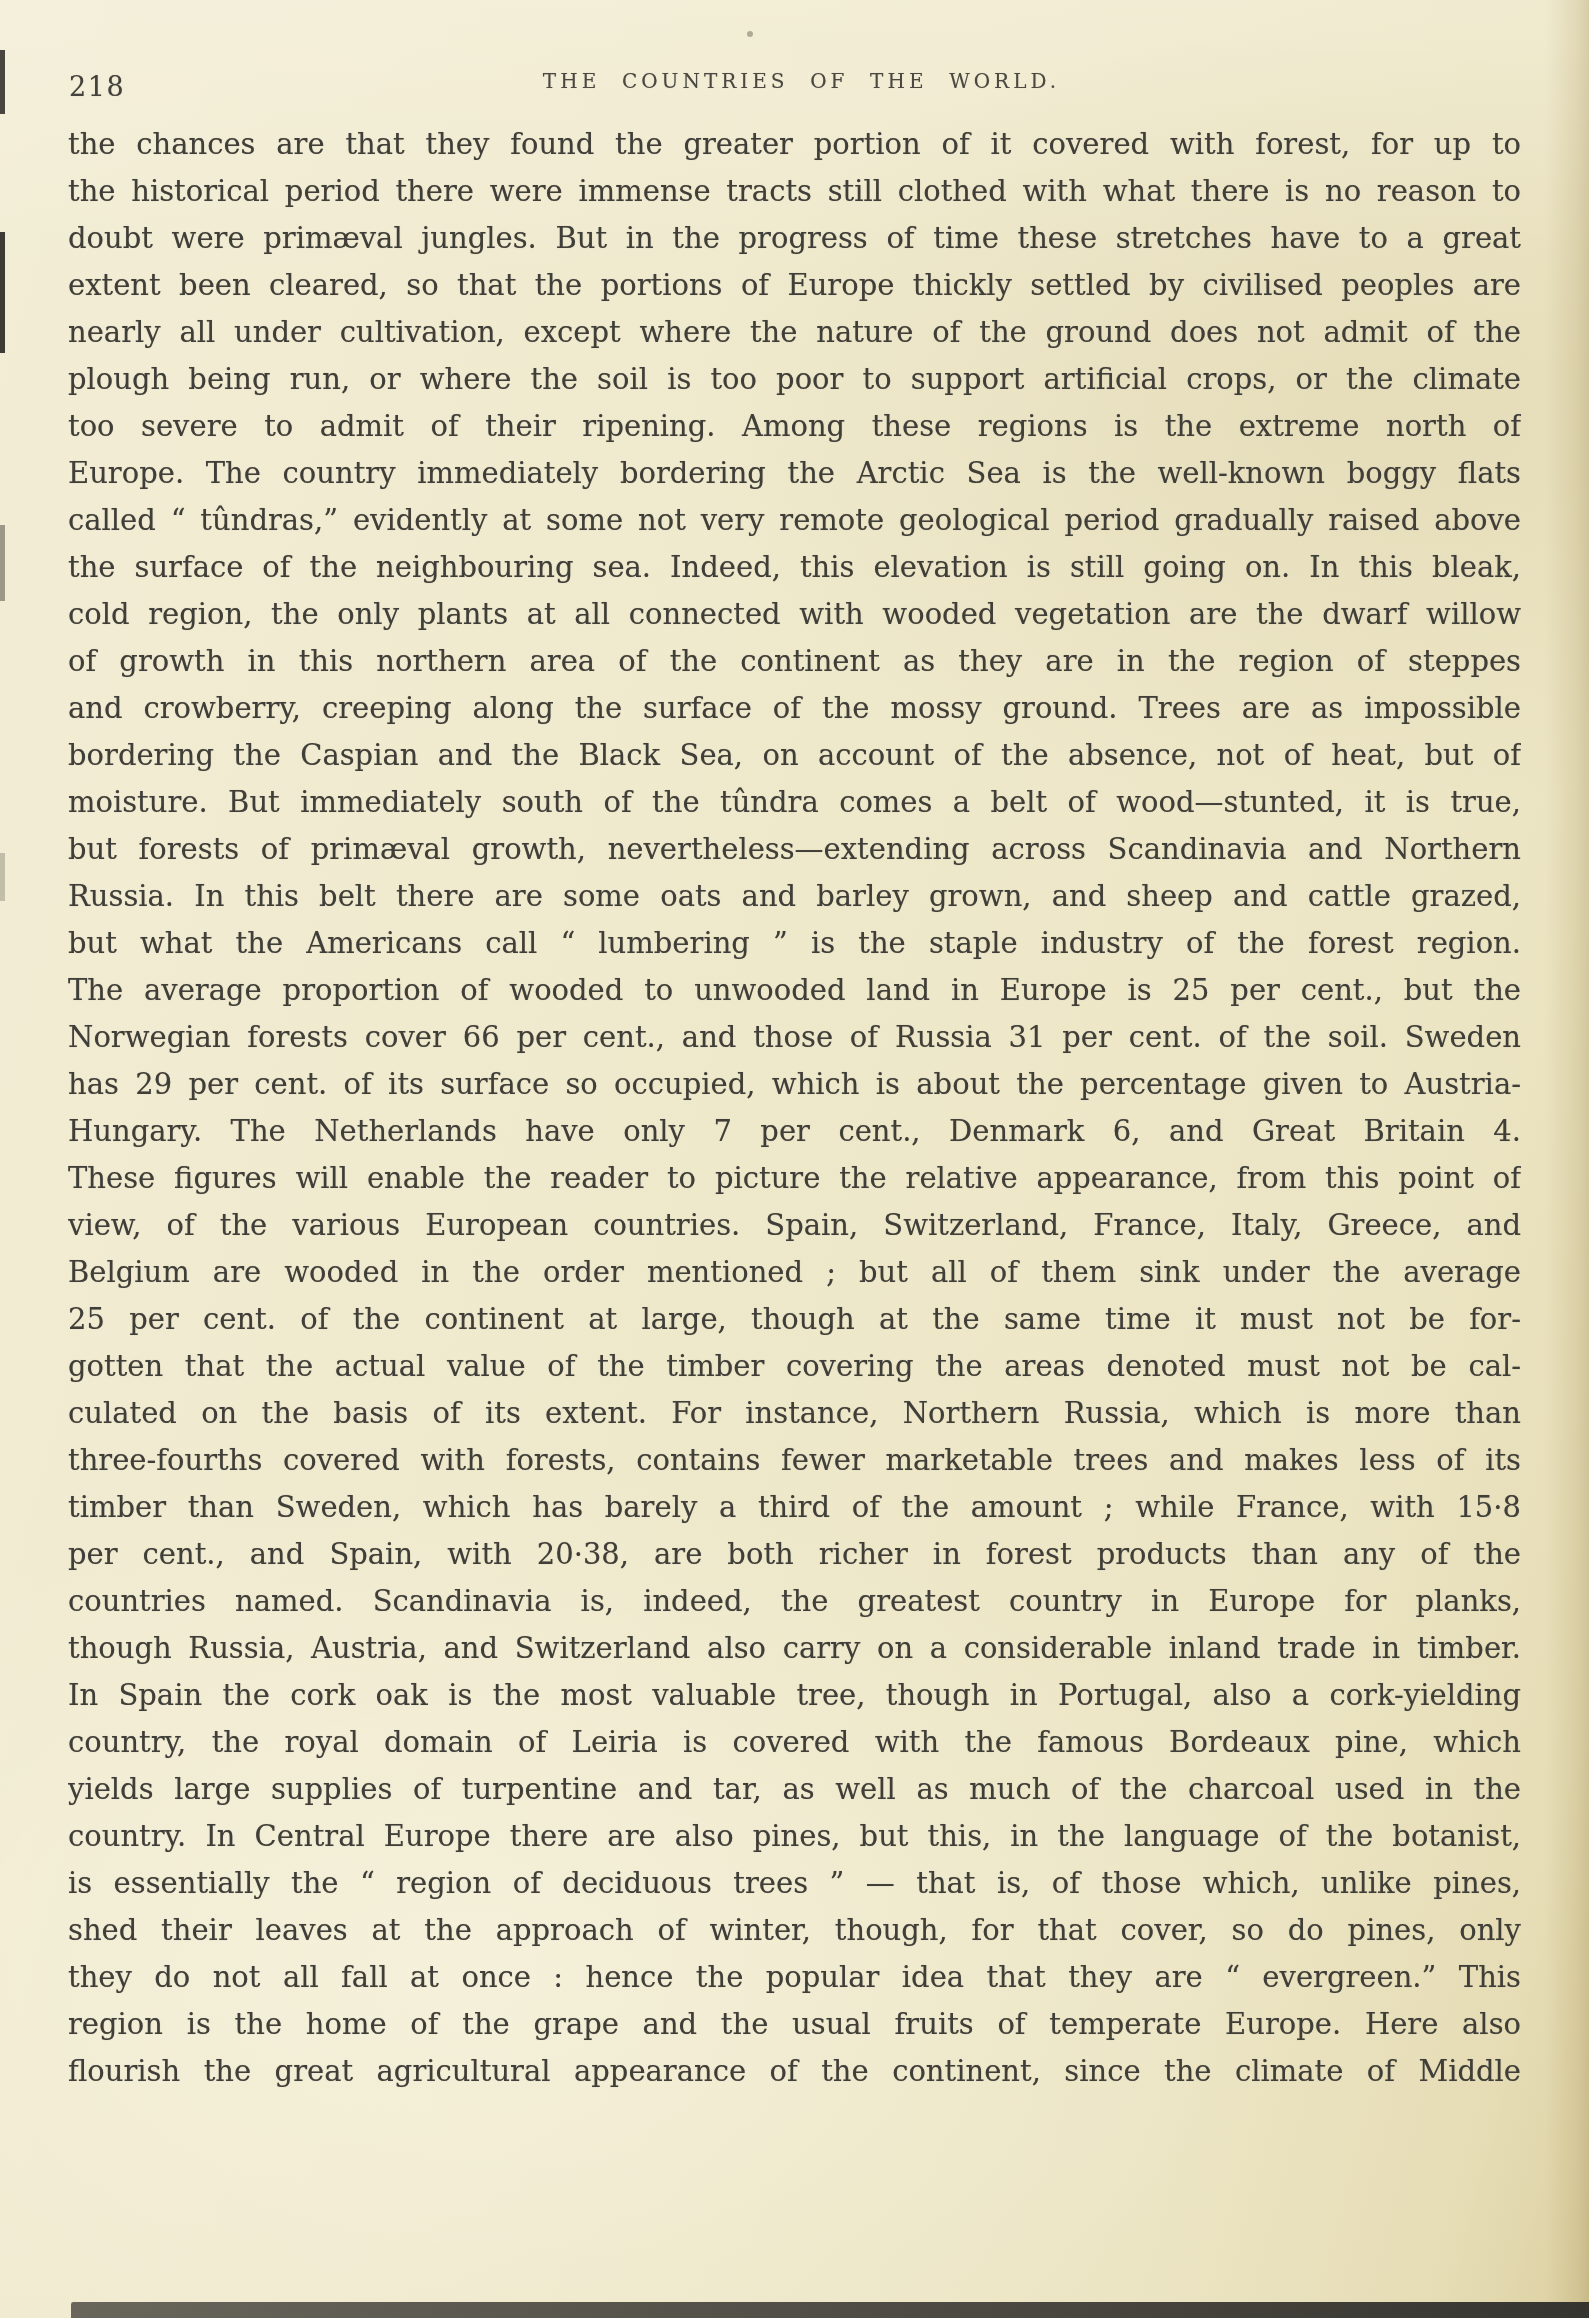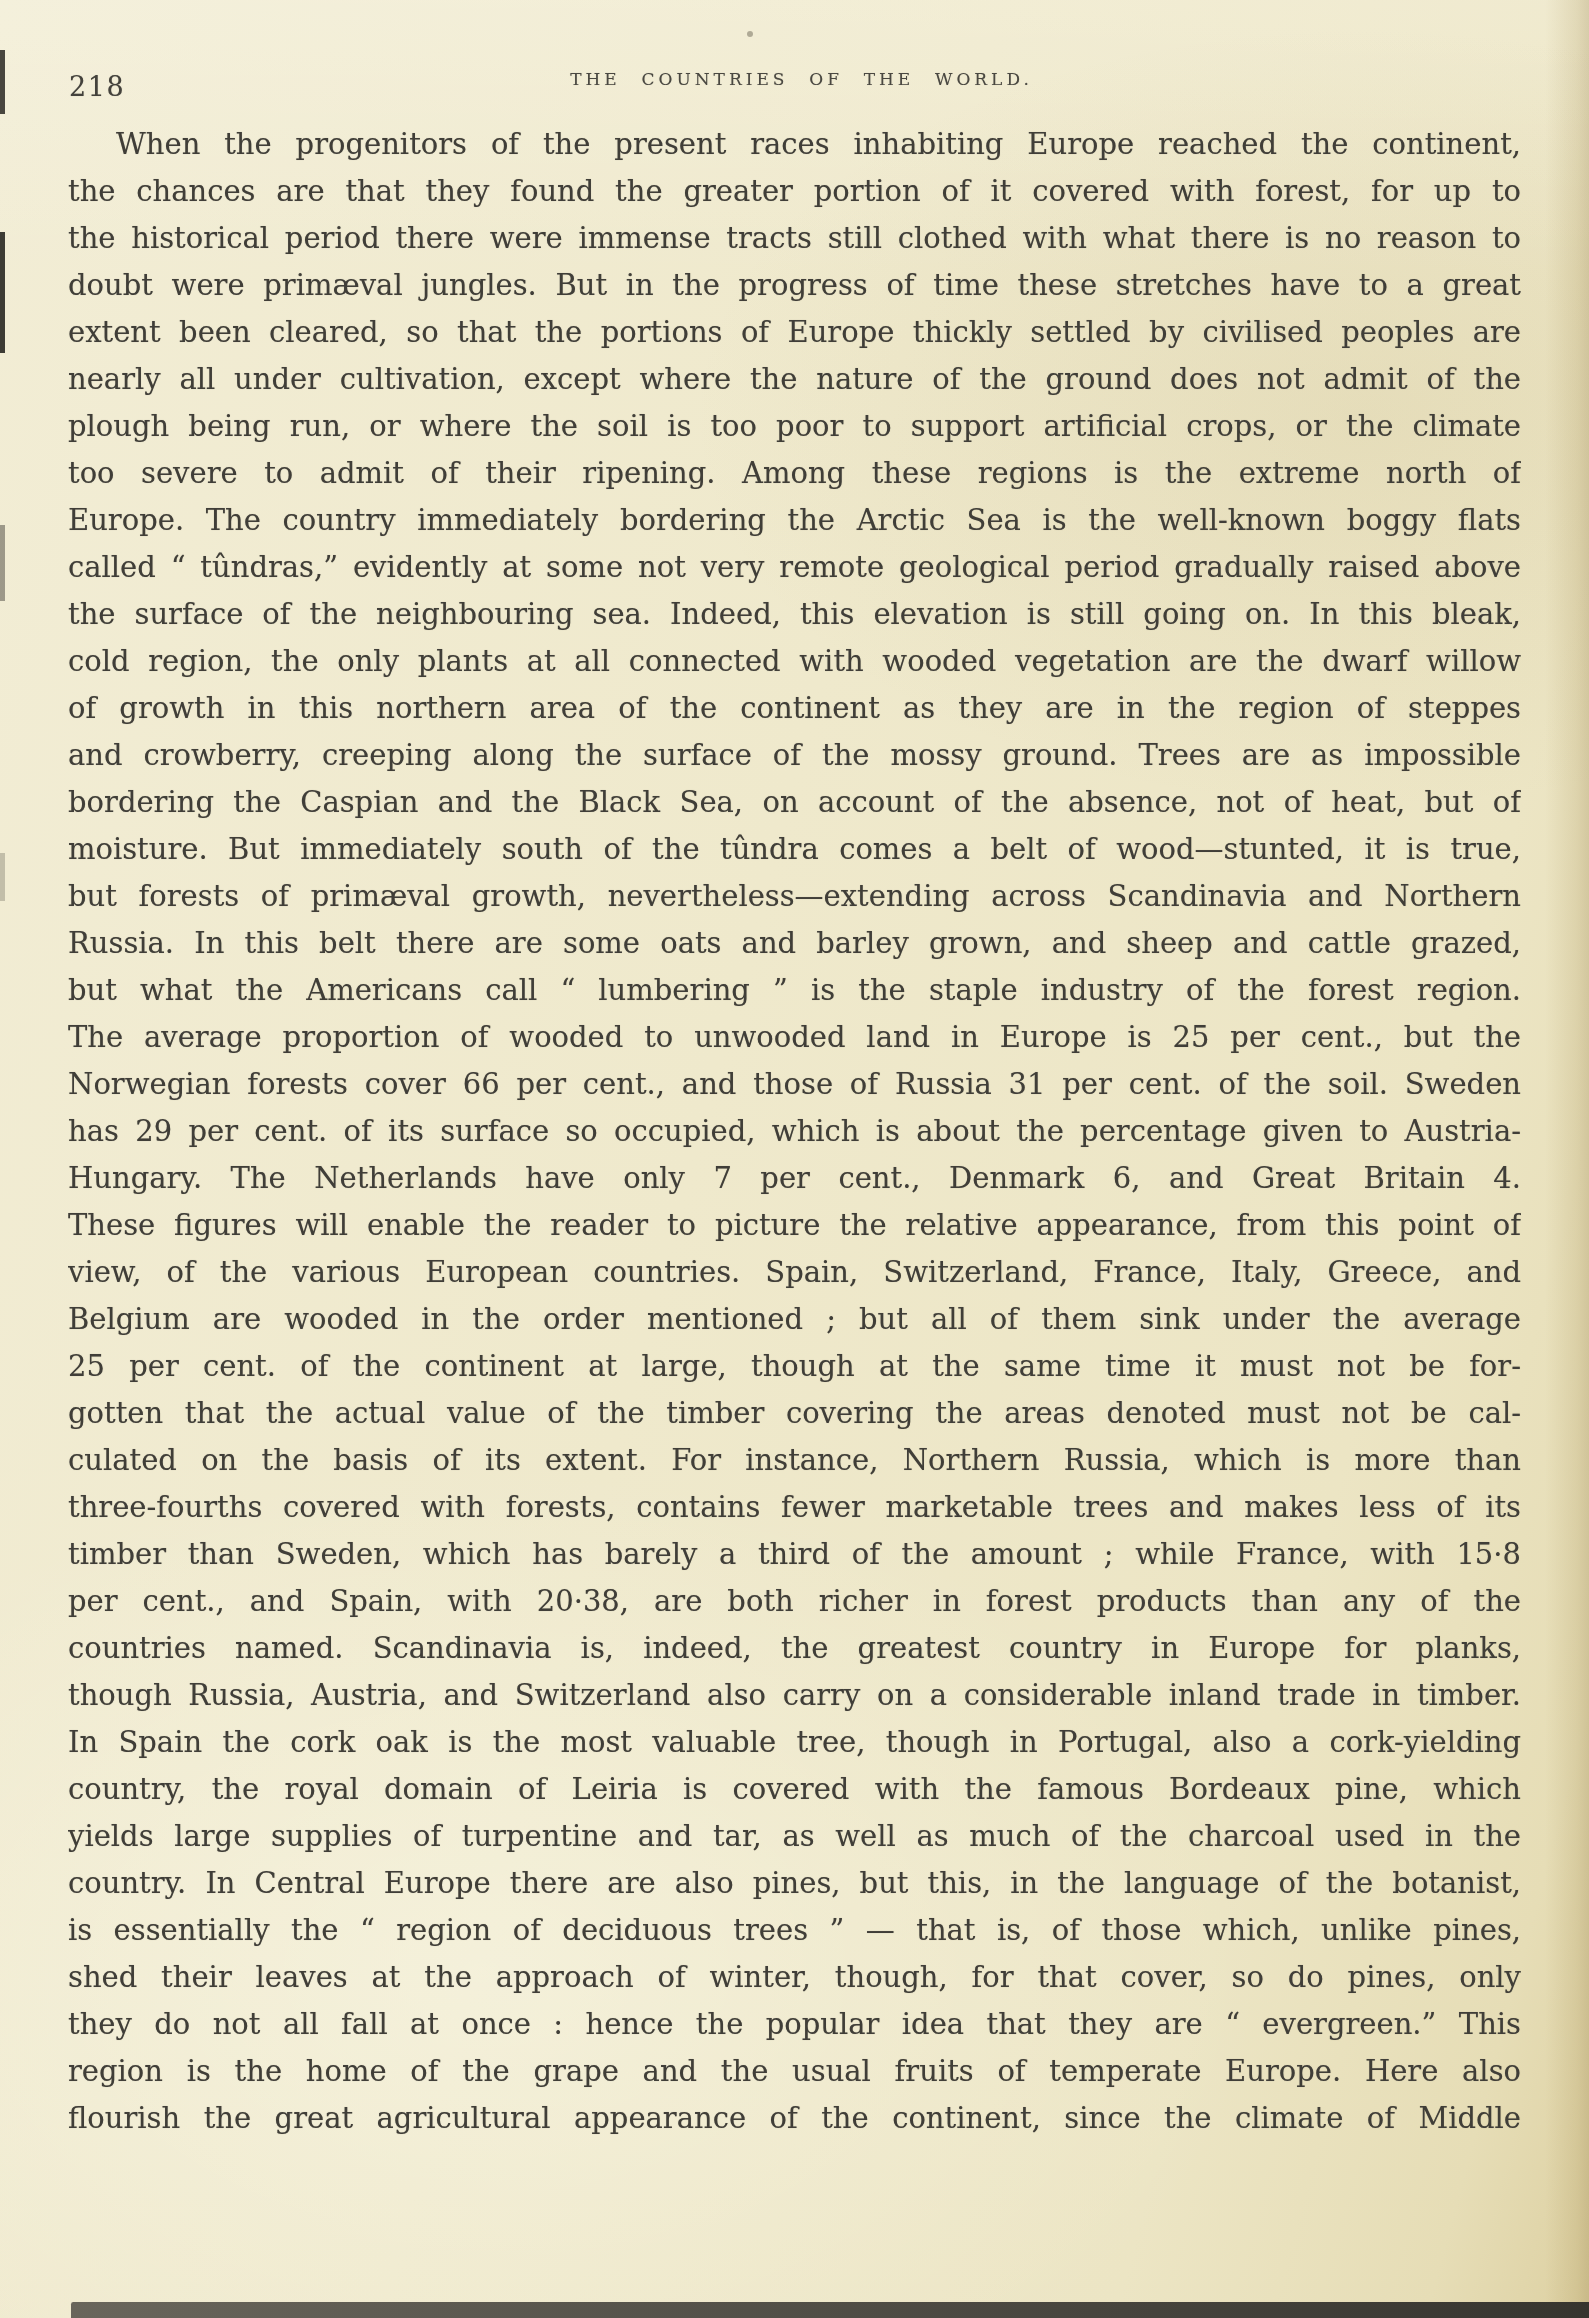--- a/index.html
+++ b/index.html
@@ -39,21 +39,21 @@
     background:rgba(120,115,98,0.55);}
 
   .running-head{position:absolute;top:69px;left:69px;right:69px;height:35px;}
   .page-number{
     position:absolute;left:0;top:1.6px;
     font-size:27px;letter-spacing:1.6px;color:#44423c;
     text-shadow:0 0 0.8px rgba(64,62,56,.35);
   }
   .running-title{
     position:absolute;left:0;right:0;top:0;text-align:center;
-    font-size:17px;letter-spacing:4px;word-spacing:11.3px;color:#4a4841;
+    font-size:20px;letter-spacing:4px;word-spacing:11.3px;color:#4a4841;
     text-shadow:0 0 0.8px rgba(64,62,56,.3);
   }
 
   .body-text{
     position:absolute;top:121px;left:68px;width:1453px;
   }
   .line{
     font-size:29px;
     height:47px;line-height:47px;
     text-align:justify;
@@ -75,21 +75,20 @@
   <span class="edge-mark m3"></span>
   <span class="edge-mark m4"></span>
   <span class="speck"></span>
 
   <div class="running-head">
     <span class="page-number">218</span>
     <span class="running-title">THE COUNTRIES OF THE WORLD.</span>
   </div>
 
   <div class="body-text" id="body-text">
-      <div class="line indent">When the progenitors of the present races inhabiting Europe reached the continent,</div>
       <div class="line">the chances are that they found the greater portion of it covered with forest, for up to</div>
       <div class="line">the historical period there were immense tracts still clothed with what there is no reason to</div>
       <div class="line">doubt were primæval jungles. But in the progress of time these stretches have to a great</div>
       <div class="line">extent been cleared, so that the portions of Europe thickly settled by civilised peoples are</div>
       <div class="line">nearly all under cultivation, except where the nature of the ground does not admit of the</div>
       <div class="line">plough being run, or where the soil is too poor to support artificial crops, or the climate</div>
       <div class="line">too severe to admit of their ripening. Among these regions is the extreme north of</div>
       <div class="line">Europe. The country immediately bordering the Arctic Sea is the well-known boggy flats</div>
       <div class="line">called “ tûndras,” evidently at some not very remote geological period gradually raised above</div>
       <div class="line">the surface of the neighbouring sea. Indeed, this elevation is still going on. In this bleak,</div>

